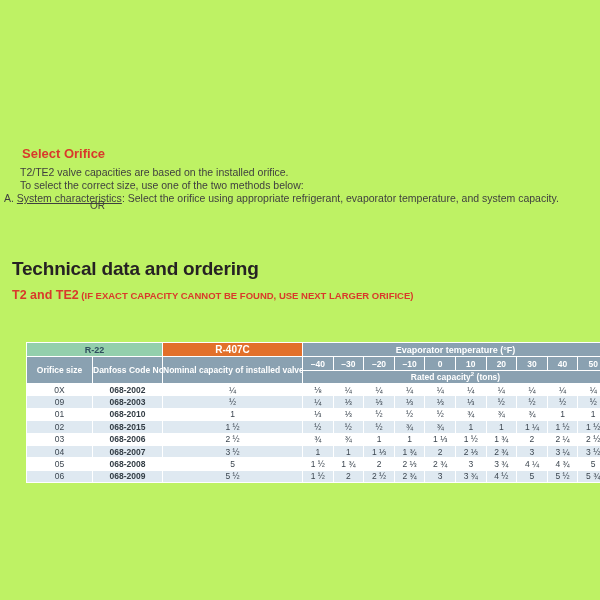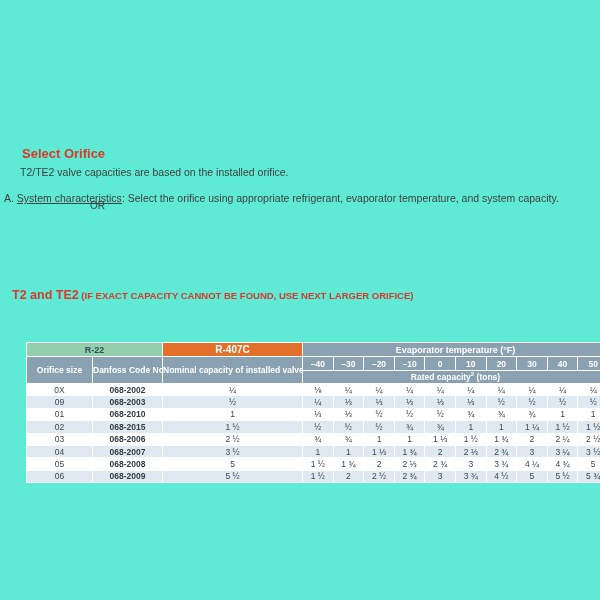--- a/index.html
+++ b/index.html
@@ -13,21 +13,21 @@
     --cell:#3c4650;
     --r22text:#2f4d5e;
   }
   *{margin:0;padding:0;box-sizing:border-box;}
   html,body{background:#fff;}
   body{
     width:600px;height:600px;position:relative;overflow:hidden;
     font-family:"Liberation Sans","DejaVu Sans",sans-serif;
     color:var(--body);
   }
-  .page{position:absolute;inset:0;background:#5eead4;text-decoration:underline;}
+  .page{position:absolute;inset:0;background:#bef264;text-decoration:underline;}
 
   .select-orifice{position:absolute;left:22px;top:146px;font-size:13px;font-weight:bold;color:var(--red);}
   .intro{position:absolute;left:20px;top:166px;width:575px;font-size:10.5px;line-height:13px;color:var(--body);}
   .method-a{position:absolute;left:4px;top:192px;width:575px;font-size:10.5px;line-height:13px;}
   .or-line{position:absolute;left:90px;top:199px;font-size:10px;line-height:13px;}
   .method-b{position:absolute;left:20px;top:218px;width:572px;font-size:10.5px;line-height:13px;}
   .u{text-decoration:underline;}
 
   .section-heading{position:absolute;left:12px;top:258px;font-size:19px;font-weight:bold;color:var(--ink);letter-spacing:-0.2px;}
   .table-title{position:absolute;left:12px;top:288px;font-size:12.5px;font-weight:bold;color:var(--red);}
@@ -52,27 +52,29 @@
 </style>
 </head>
 <body>
 
 <div class="page">
 
   <div class="select-orifice">Select Orifice</div>
 
   <div class="intro">
     <div>T2/TE2 valve capacities are based on the installed orifice.</div>
+    <div>To select the correct size, use one of the two methods below:</div>
   </div>
 
   <div class="method-a"><span>A. </span><span class="u">System characteristics</span><span>: Select the orifice using appropriate refrigerant, evaporator temperature, and system capacity.</span></div>
 
   <div class="or-line">OR</div>
 
 
+  <div class="section-heading">Technical data and ordering</div>
 
   <div class="table-title"><span>T2 and TE2</span><span class="note"> (IF EXACT CAPACITY CANNOT BE FOUND, USE NEXT LARGER ORIFICE)</span></div>
 
   <table class="data-table">
     <colgroup>
       <col style="width:66px">
         <col style="width:70px">
         <col style="width:140px">
       <col span="10">
     </colgroup>

